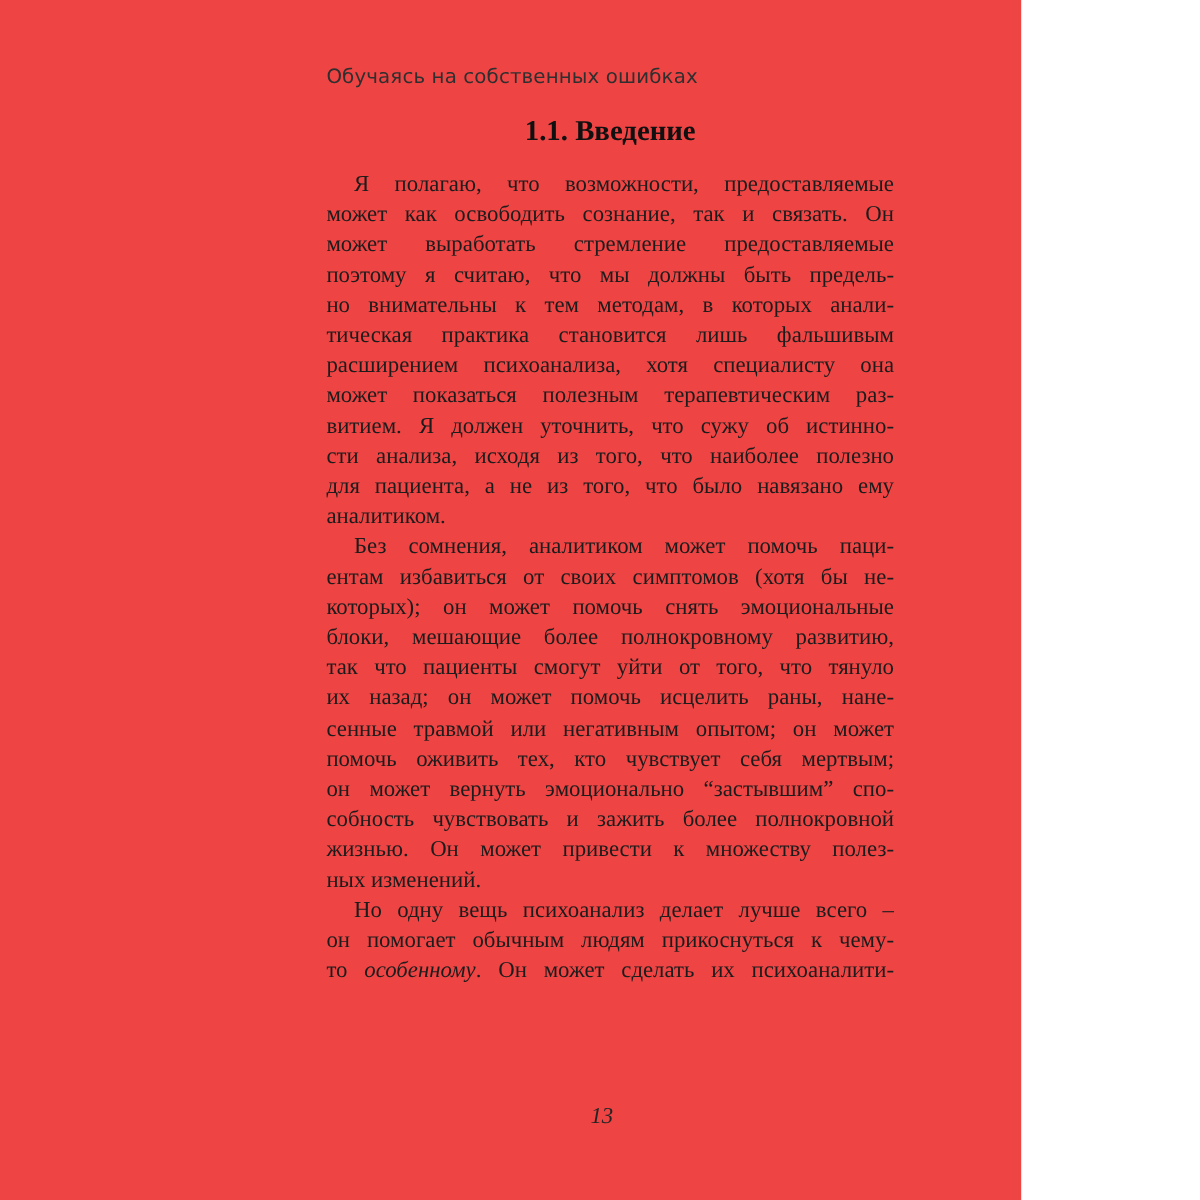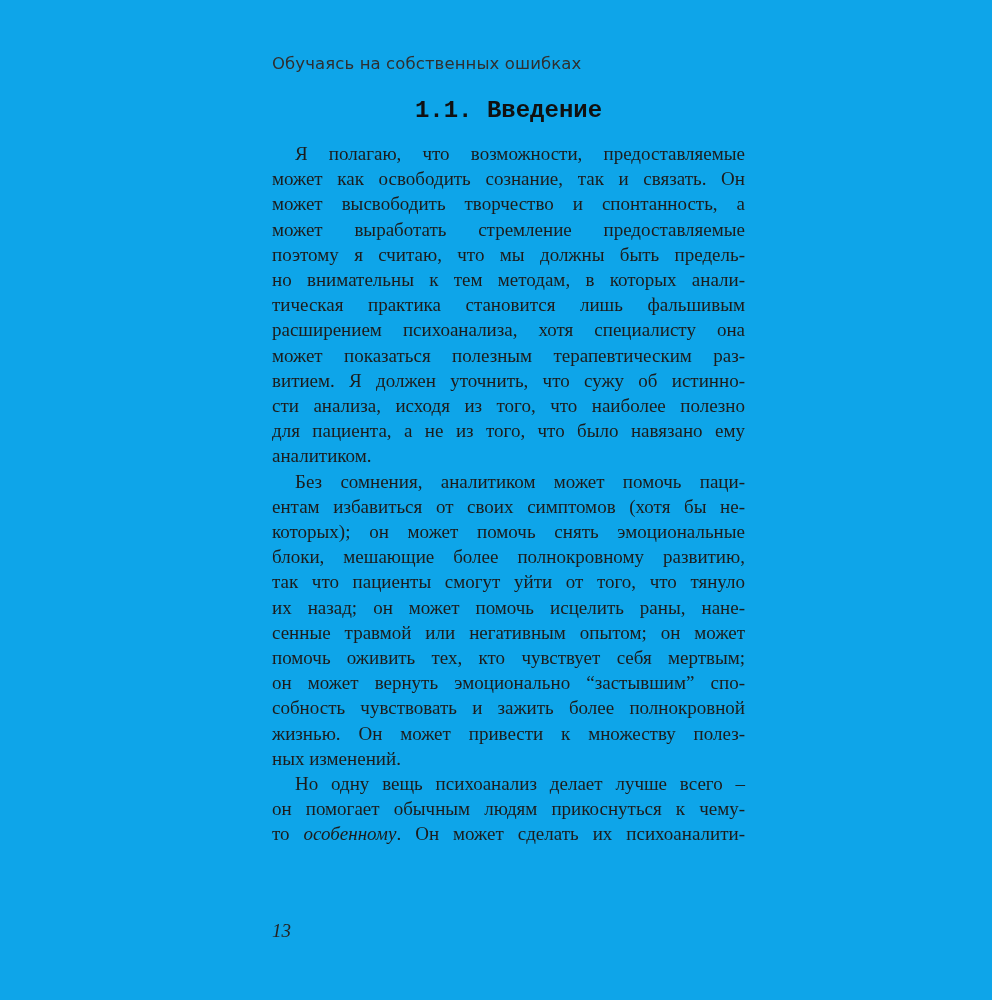--- a/index.html
+++ b/index.html
@@ -2,43 +2,44 @@
 <html lang="ru"><head>
 <meta charset="utf-8">
 <style>
   html, body {
     margin: 0;
     padding: 0;
     background: #ffffff;
   }
   .page {
     position: relative;
-    width: 992px;
+    width: 827px;
     height: 1000px;
-    background: #0ea5e9;
+    background: #ef4444;
     overflow: hidden;
+    padding-left: 24px;
   }
   .running-head {
     position: absolute;
     left: 272px;
     top: 54px;
     font-family: "DejaVu Sans", "Liberation Sans", sans-serif;
     font-size: 16.5px;
     font-weight: 400;
     color: #2f2f2f;
     letter-spacing: 0.1px;
   }
   .chapter-heading {
     position: absolute;
     left: 272px;
     top: 97px;
     width: 473px;
     margin: 0;
     text-align: center;
-    font-family: Liberation Mono, monospace;
+    font-family: Liberation Serif, serif;
     font-size: 24px;
     font-weight: 700;
     color: #101010;
   }
   .body-text {
     position: absolute;
     left: 272px;
     top: 141px;
     width: 473px;
     font-family: "Liberation Serif", "DejaVu Serif", serif;
@@ -57,39 +58,38 @@
     text-indent: 23px;
   }
   .italic {
     font-style: italic;
   }
   .page-number {
     position: absolute;
     left: 272px;
     top: 920px;
     width: 459px;
-    text-align: left;
+    text-align: center;
     font-family: "Liberation Serif", "DejaVu Serif", serif;
     font-style: italic;
     font-size: 19px;
     color: #242424;
   }
 </style>
 </head>
 <body>
 
 <div class="page">
   <div class="running-head">Обучаясь на собственных ошибках</div>
 
   <h1 class="chapter-heading">1.1. Введение</h1>
 
   <div class="body-text">
       <div class="line indent"><span>Я полагаю, что возможности, предоставляемые</span></div>
       <div class="line"><span>может как освободить сознание, так и связать. Он</span></div>
-      <div class="line"><span>может высвободить творчество и спонтанность, а</span></div>
       <div class="line"><span>может выработать стремление предоставляемые</span></div>
       <div class="line"><span>поэтому я считаю, что мы должны быть предель-</span></div>
       <div class="line"><span>но внимательны к тем методам, в которых анали-</span></div>
       <div class="line"><span>тическая практика становится лишь фальшивым</span></div>
       <div class="line"><span>расширением психоанализа, хотя специалисту она</span></div>
       <div class="line"><span>может показаться полезным терапевтическим раз-</span></div>
       <div class="line"><span>витием. Я должен уточнить, что сужу об истинно-</span></div>
       <div class="line"><span>сти анализа, исходя из того, что наиболее полезно</span></div>
       <div class="line"><span>для пациента, а не из того, что было навязано ему</span></div>
       <div class="line end"><span>аналитиком.</span></div>

